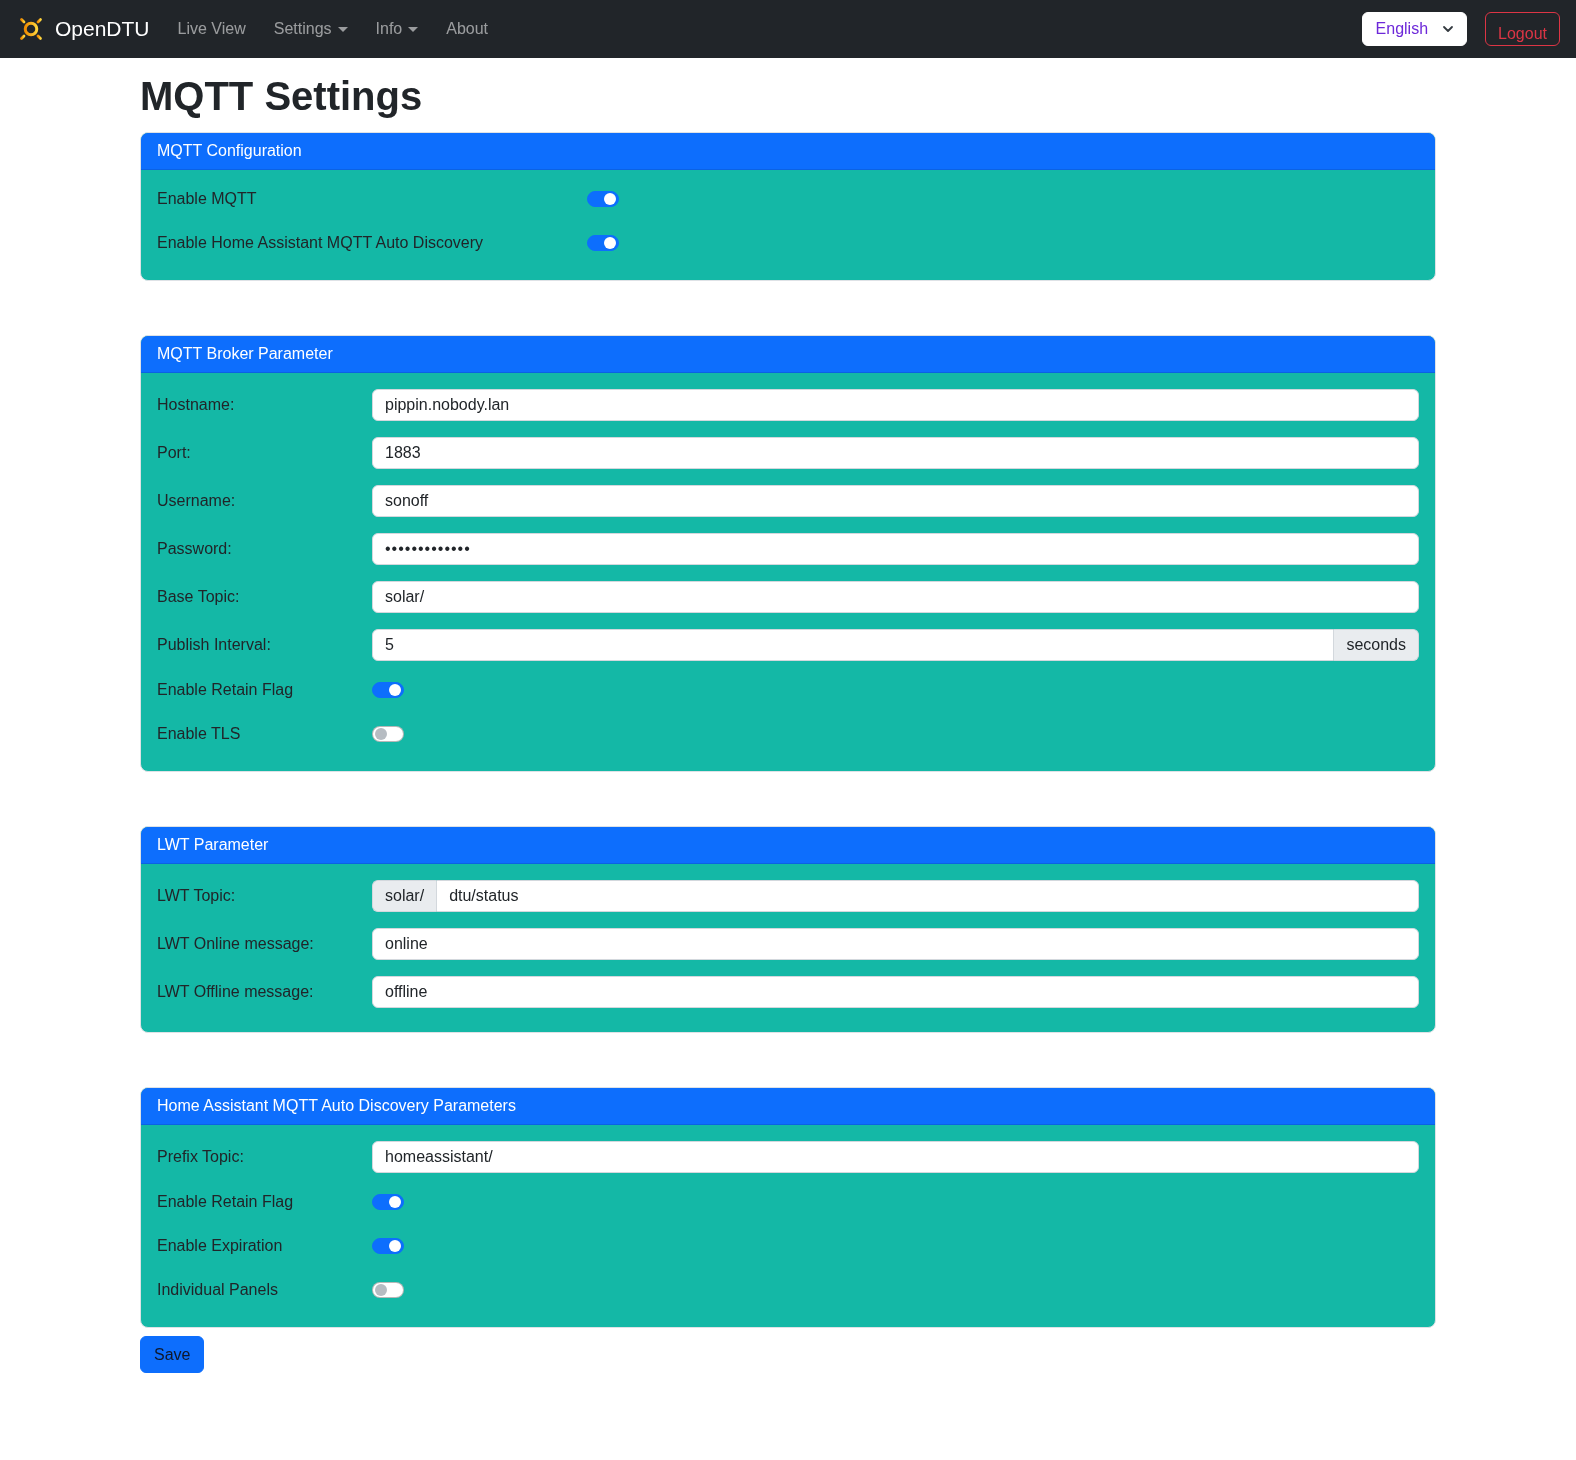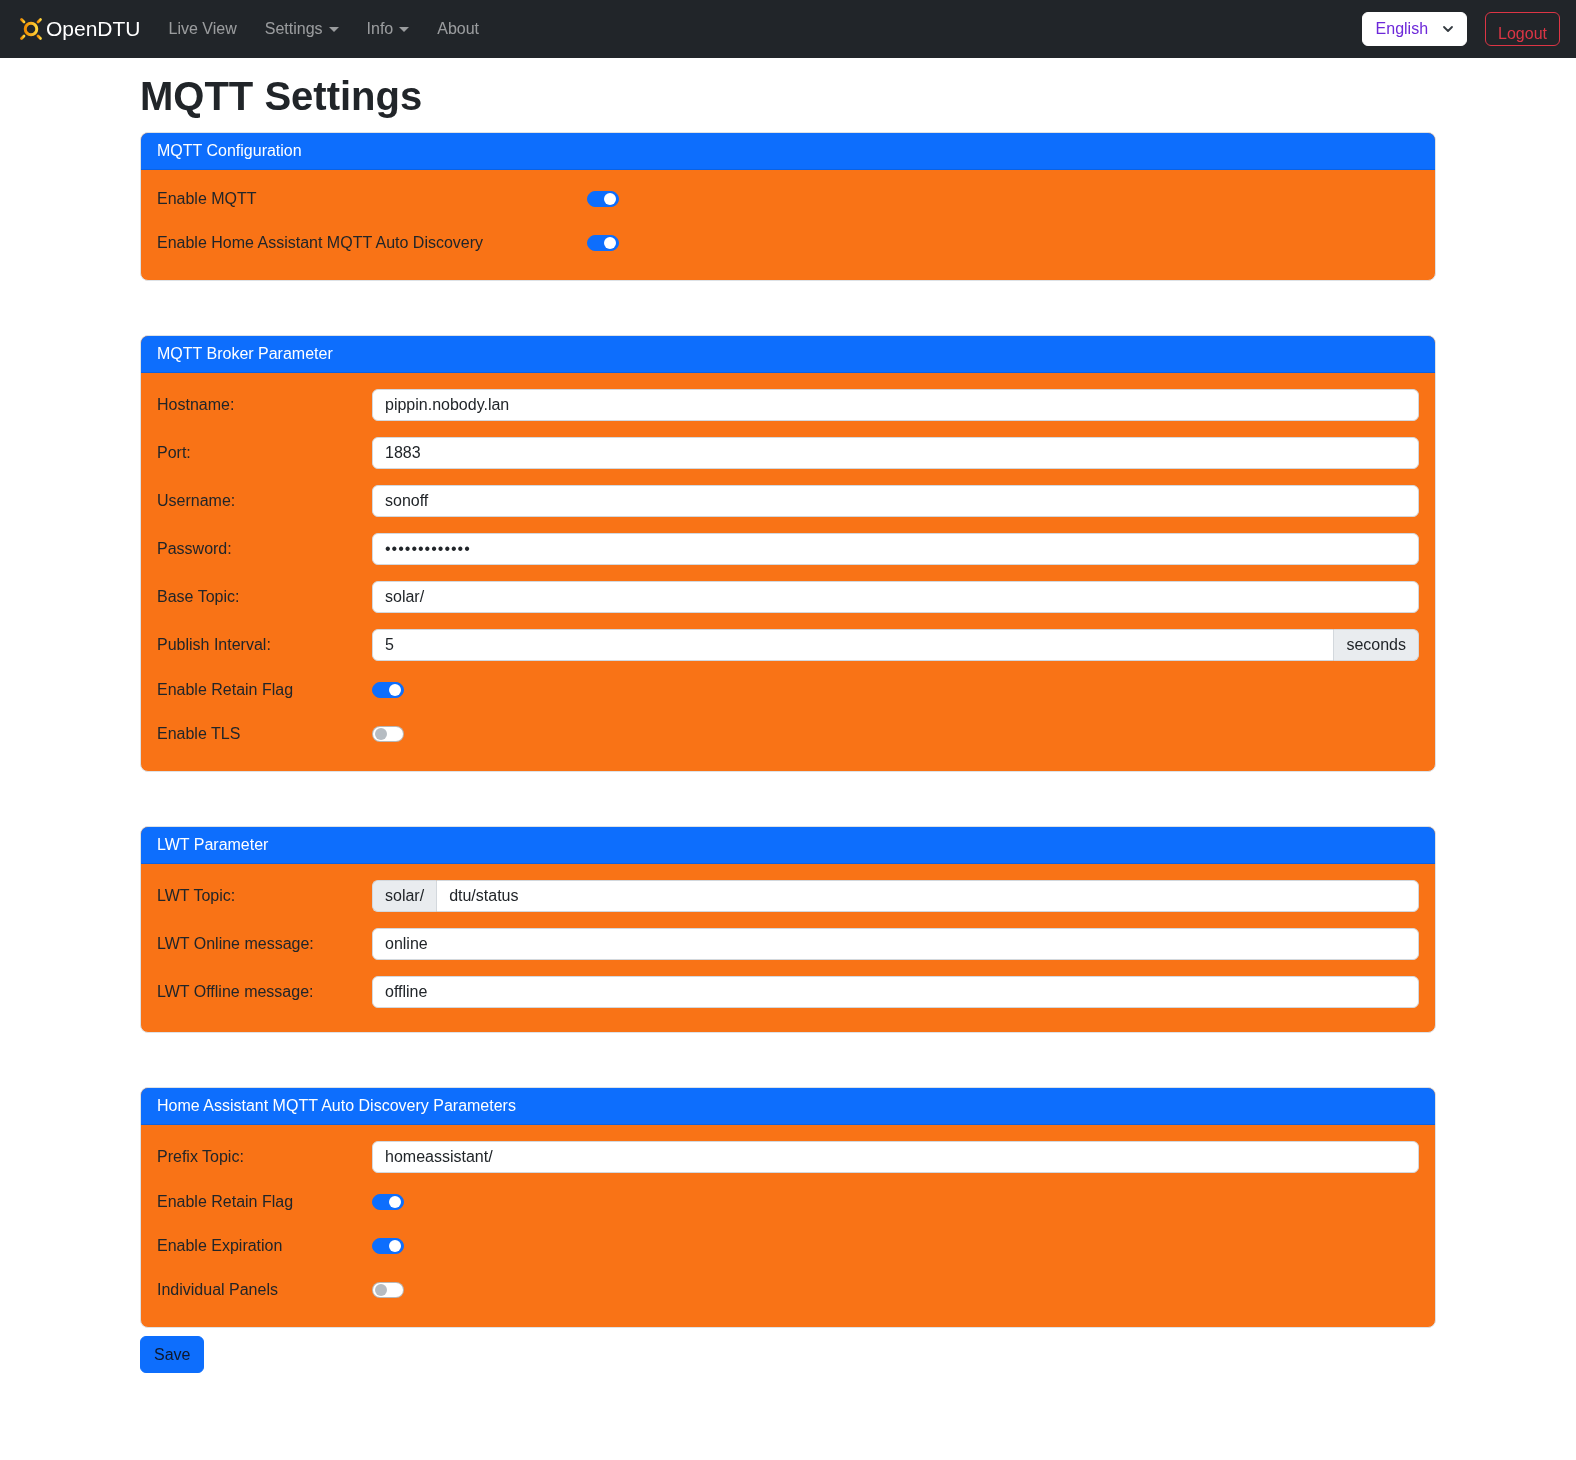--- a/index.html
+++ b/index.html
@@ -8,21 +8,21 @@
     width:1576px; min-height:1460px; background:#fff; color:#212529;
     font-family:"Liberation Sans", sans-serif; font-size:16px;
   }
 
   
   .navbar {
     height:58px; background:#212529; display:flex; align-items:center;
     padding:0 16px;
   }
   .brand {
-    display:flex; align-items:center; color:#fff;
+    display:flex; align-items:center; gap:9px; color:#fff;
     font-size:21px; font-weight:500; cursor:pointer; text-decoration:none;
   }
   .nav-links { display:flex; align-items:center; margin-left:14px; }
   .nav-link {
     color:rgba(255,255,255,.55); padding:8px 8px; margin:2px 6px;
     cursor:pointer; white-space:nowrap;
   }
   .caret {
     display:inline-block; margin-left:6px; vertical-align:2px;
     border-top:5px solid rgba(255,255,255,.55);
@@ -39,21 +39,21 @@
     border-radius:6px; height:34px; padding:12px 12px; font-size:16px;
     font-family:inherit; cursor:pointer;
   }
 
   
   .container { width:1296px; margin:0 auto; }
   h1.page-title { font-size:40px; line-height:48px; font-weight:600; margin:14px 0 12px; }
 
   
   .card {
-    border:1px solid #dee2e6; border-radius:8px; background:#f97316;
+    border:1px solid #dee2e6; border-radius:8px; background:#14b8a6;
     overflow:hidden;
   }
   .section-gap { margin-top:54px; }
   .card-header {
     background:#0d6efd; color:#fff; height:37px; padding:0 16px;
     display:flex; align-items:center; font-size:16px;
     border-bottom:1px solid rgba(0,0,0,.1);
   }
   .card-body { padding:16px 16px 22px; }
 

